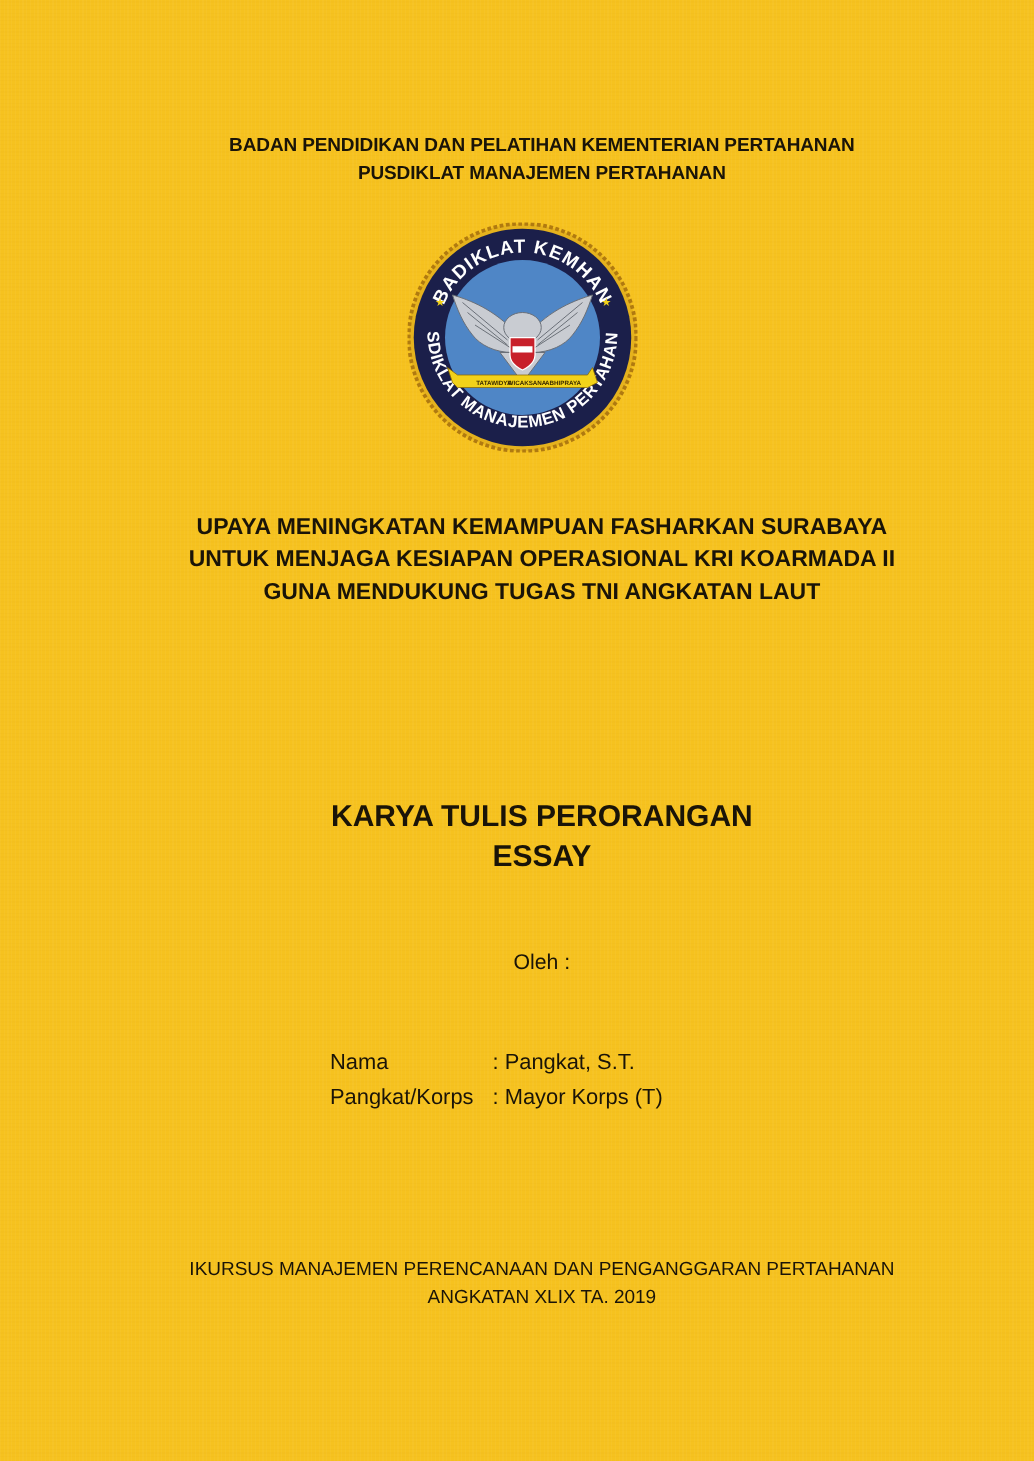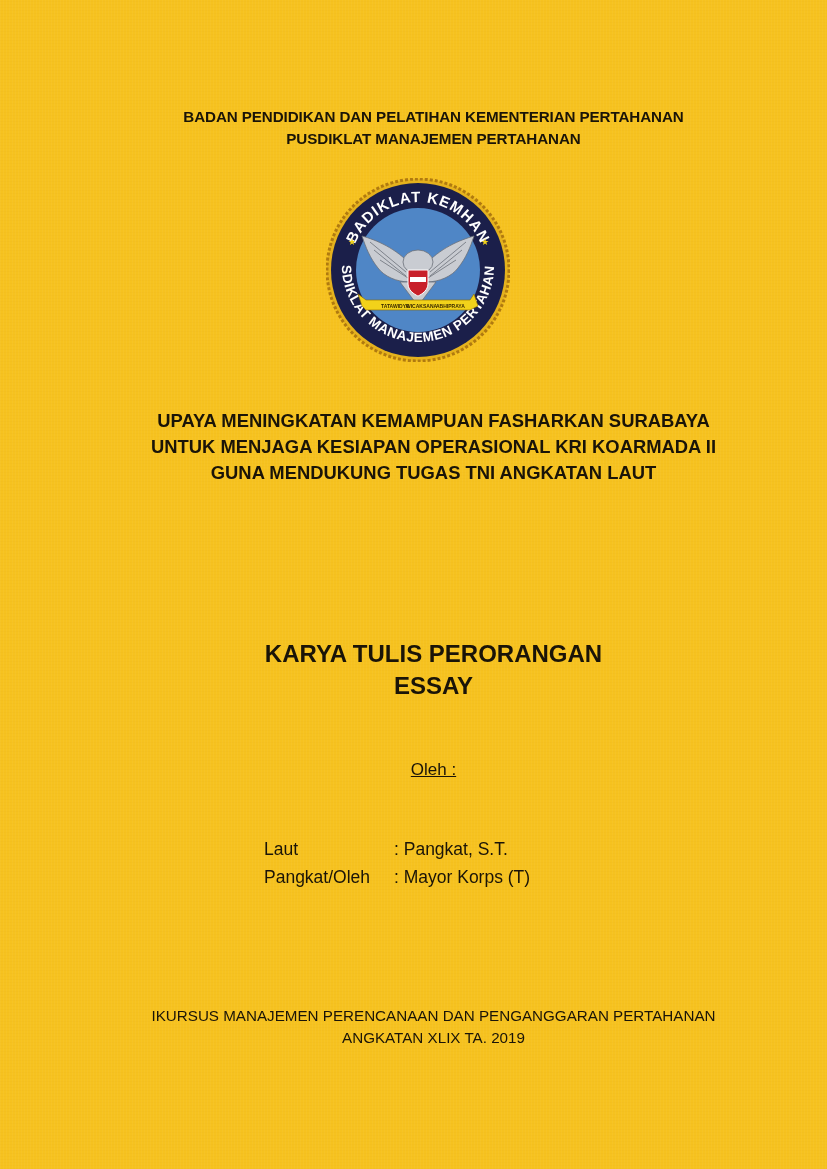--- a/index.html
+++ b/index.html
@@ -12,21 +12,21 @@
     font-family: "Liberation Sans", "DejaVu Sans", sans-serif;
     color: #1a1408;
     position: relative;
   }
   .page { position: absolute; inset: 0; }
   .center-block { position: absolute; left: 0; right: 0; text-align: center; margin-left: 40px; }
   .header { top: 106px; font-weight: bold; font-size: 15.2px; line-height: 22px; letter-spacing: -0.1px; }
   .emblem { position: absolute; left: 326px; top: 178px; width: 184px; height: 184px; }
   .title { top: 408px; font-weight: bold; font-size: 18.4px; line-height: 26px; }
   .doctype { top: 638px; font-weight: bold; font-size: 24px; line-height: 32px; }
-  .oleh { top: 760px; font-size: 17px; text-decoration: underline; }
+  .oleh { top: 760px; font-size: 17px; }
   .author { position: absolute; left: 264px; top: 836px; font-size: 17.5px; line-height: 27.5px; }
   .author .row { display: flex; }
   .author .lbl { width: 130px; }
   .footer { top: 1005px; font-weight: normal; font-size: 15.2px; line-height: 22px; }
 </style>
 </head>
 <body>
 
 <div class="page">
 
@@ -77,25 +77,25 @@
   <div class="center-block title">
     <div>UPAYA MENINGKATAN KEMAMPUAN FASHARKAN SURABAYA</div>
     <div>UNTUK MENJAGA KESIAPAN OPERASIONAL KRI KOARMADA II</div>
     <div>GUNA MENDUKUNG TUGAS TNI ANGKATAN LAUT</div>
   </div>
 
   <div class="center-block oleh">Oleh :</div>
 
   <div class="author">
     <div class="row">
-      <span class="lbl">Laut</span>
+      <span class="lbl">Nama</span>
       <span>: Pangkat, S.T.</span>
     </div>
     <div class="row">
-      <span class="lbl">Pangkat/Oleh</span>
+      <span class="lbl">Pangkat/Korps</span>
       <span>: Mayor Korps (T)</span>
     </div>
   </div>
 
   <div class="center-block footer">
     <div>IKURSUS MANAJEMEN PERENCANAAN DAN PENGANGGARAN PERTAHANAN</div>
     <div>ANGKATAN XLIX TA. 2019</div>
   </div>
 
 </div>

